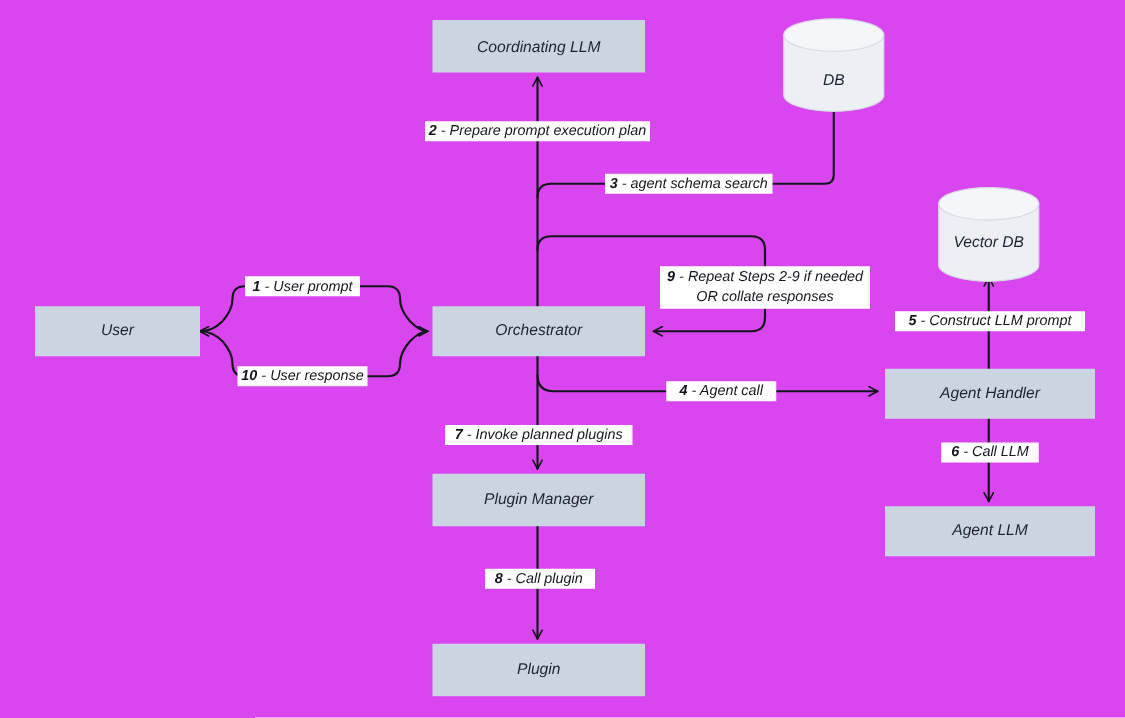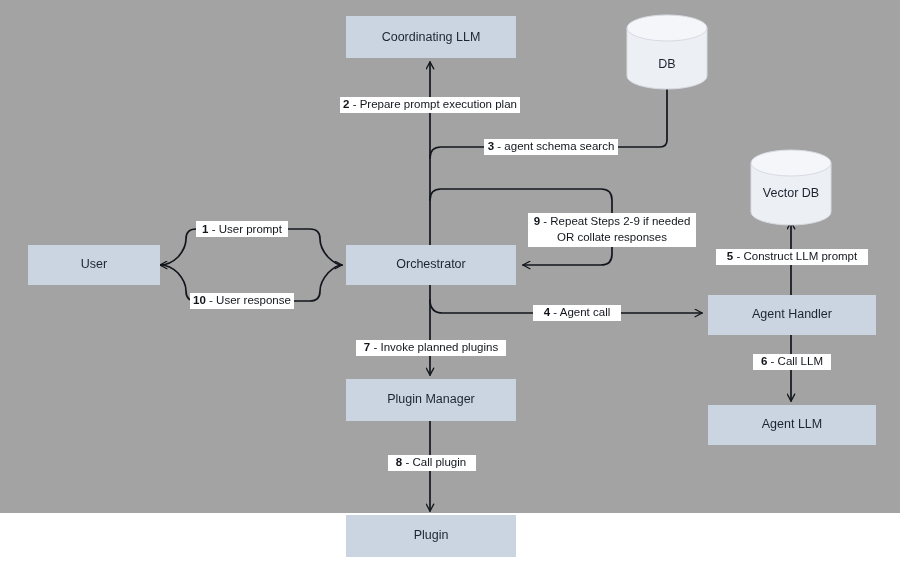--- a/index.html
+++ b/index.html
@@ -9,22 +9,23 @@
   }
   body {
     width: 900px;
     height: 574px;
     font-family: "Liberation Sans", sans-serif;
     overflow: hidden;
   }
   #diagram-root {
     position: relative;
     width: 900px;
-    height: 513px;
-    background: #a3a3a3;
+    height: 574px;
+    background: #d946ef;
+    font-style: italic;
   }
   svg#diagram {
     display: block;
     width: 900px;
     height: 574px;
   }
   .node-rect {
     fill: #cbd5e1;
     stroke: none;
   }

